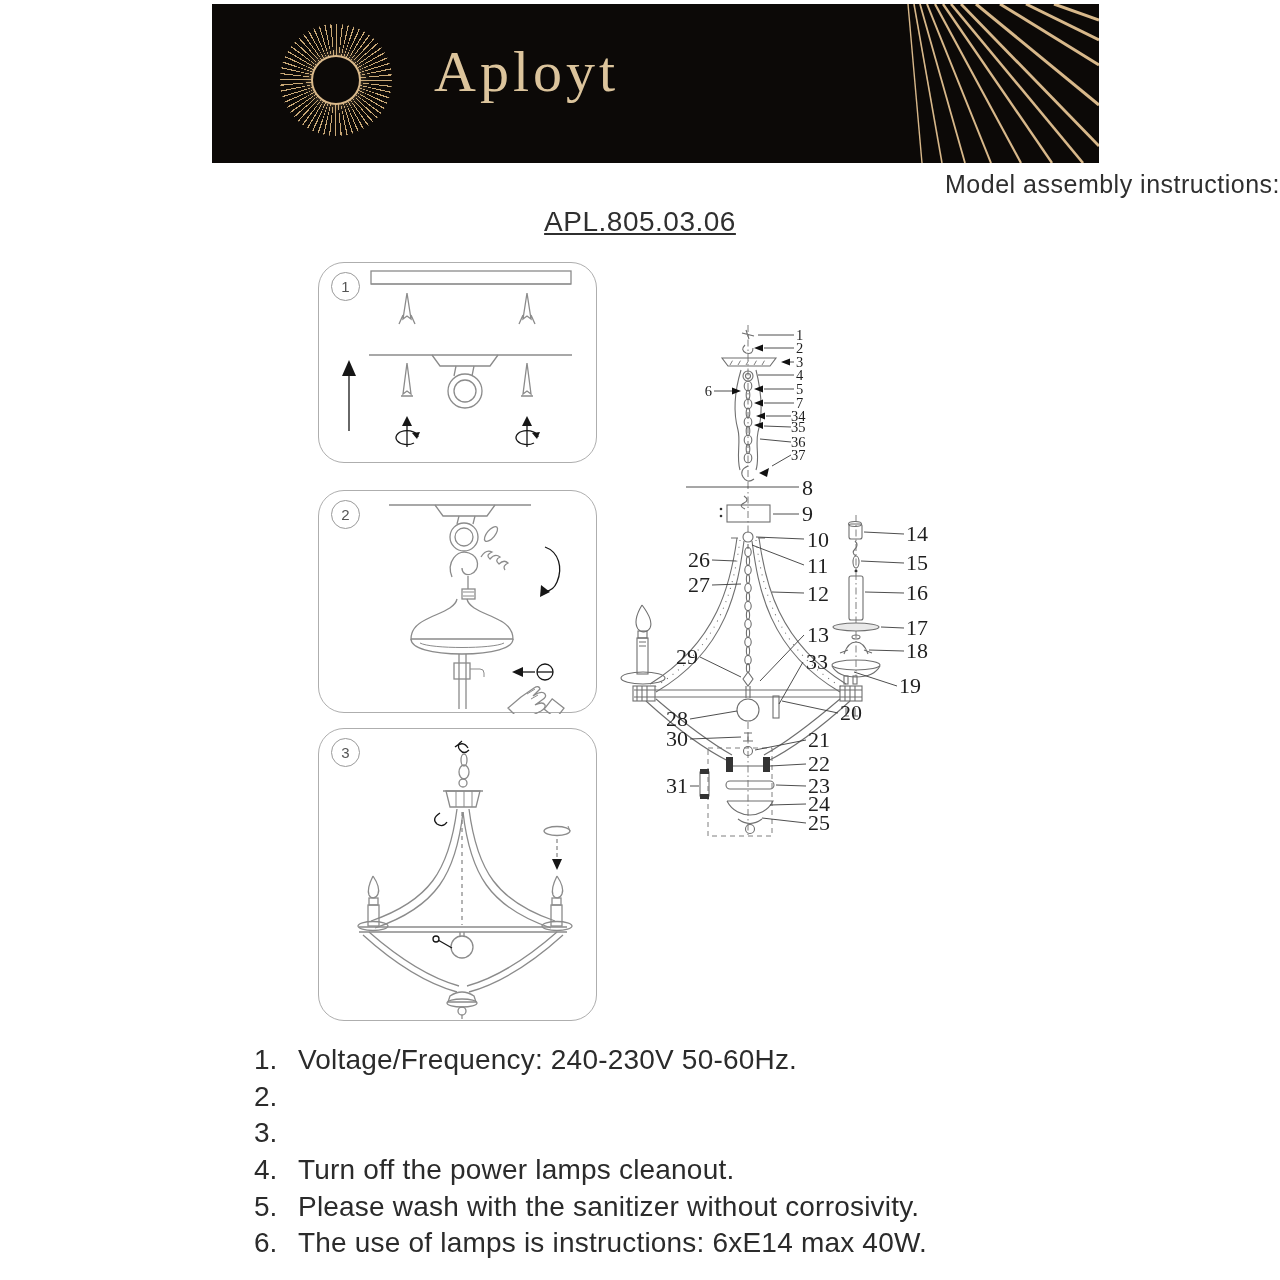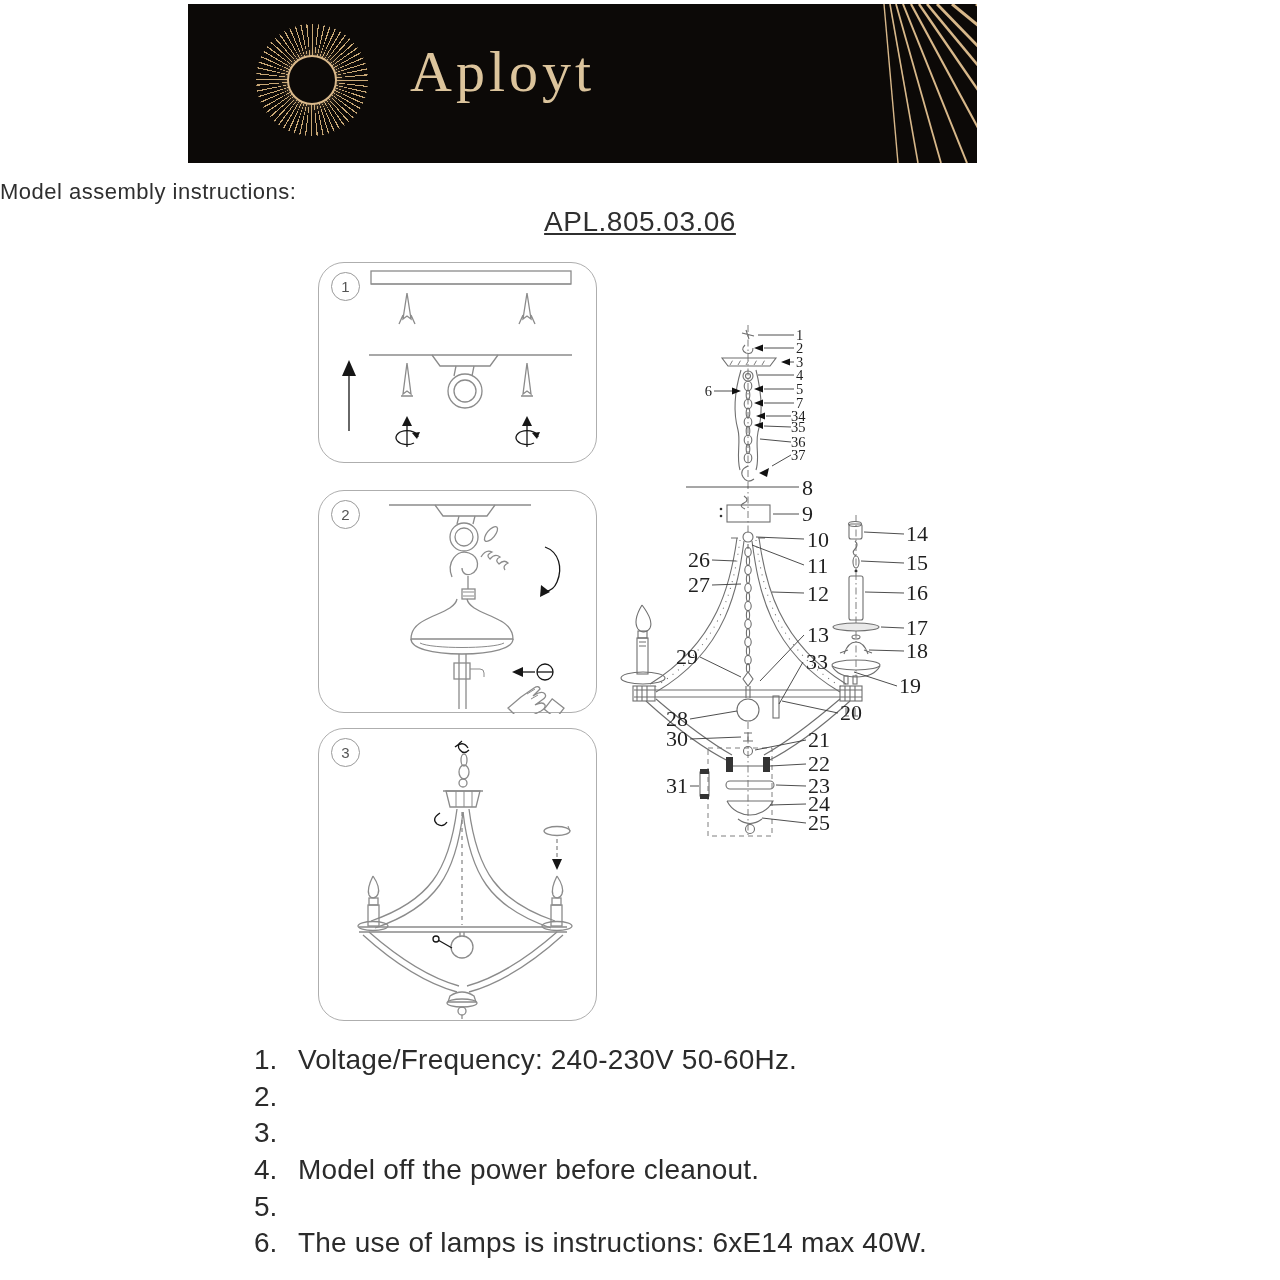--- a/index.html
+++ b/index.html
@@ -1,33 +1,33 @@
 <!DOCTYPE html>
 <html><head>
 <meta charset="utf-8">
 <style>
   html,body{margin:0;padding:0;background:#ffffff;}
   .page{position:relative;width:1280px;height:1280px;background:#ffffff;overflow:hidden;
         font-family:"Liberation Sans",sans-serif;color:#2d2d2d;}
 
   
-  .banner{position:absolute;left:188px;top:4px;width:789px;height:159px;background:#0c0907;overflow:hidden;}
+  .banner{position:absolute;left:212px;top:4px;width:887px;height:159px;background:#0c0907;overflow:hidden;}
   .burst{position:absolute;left:68px;top:20px;width:112px;height:112px;border-radius:50%;
          background:repeating-conic-gradient(#c9a876 0deg 1.3deg,#0c0907 1.3deg 6deg);}
   .burst-core{position:absolute;left:50%;top:50%;transform:translate(-50%,-50%);
               width:46px;height:46px;background:#0c0907;border-radius:50%;
               border:2px solid #d9b88a;box-shadow:0 0 14px rgba(217,184,138,.45);}
   .brand{position:absolute;left:222px;top:34px;font-family:"Liberation Serif",serif;
          font-size:58px;font-weight:400;letter-spacing:4px;color:#dcc49c;}
   .fan{position:absolute;left:0;top:0;}
   .fan line{stroke:#d8b88a;}
 
   
-  .heading{position:absolute;left:0;top:170px;width:100%;text-align:left;
-           font-size:22px;letter-spacing:.5px;color:#2f2f2f;margin-top:9px;}
+  .heading{position:absolute;left:0;top:170px;width:100%;text-align:right;
+           font-size:25px;letter-spacing:.5px;color:#2f2f2f;}
   .model{position:absolute;left:0;top:206px;width:100%;text-align:center;
          font-size:28px;letter-spacing:.5px;color:#2f2f2f;text-decoration:underline;}
 
   
   .panel{position:absolute;left:318px;width:279px;border:1.6px solid #aeaeae;border-radius:26px;box-sizing:border-box;background:#fff;}
   .panel.p1{top:262px;height:201px;}
   .panel.p2{top:490px;height:223px;}
   .panel.p3{top:728px;height:293px;}
   .stepnum{position:absolute;left:12px;top:9px;width:27px;height:27px;border:1.3px solid #9a9a9a;
            border-radius:50%;text-align:center;line-height:27px;font-size:15px;color:#555;}
@@ -409,24 +409,25 @@
       <span class="note-text">Voltage/Frequency: 240-230V 50-60Hz.</span>
     </div>
     <div class="note-row">
       <span class="note-num">2.</span>
     </div>
     <div class="note-row">
       <span class="note-num">3.</span>
     </div>
     <div class="note-row">
       <span class="note-num">4.</span>
-      <span class="note-text">Model off the power before cleanout.</span>
+      <span class="note-text">Turn off the power lamps cleanout.</span>
     </div>
     <div class="note-row">
       <span class="note-num">5.</span>
+      <span class="note-text">Please wash with the sanitizer without corrosivity.</span>
     </div>
     <div class="note-row">
       <span class="note-num">6.</span>
       <span class="note-text">The use of lamps is instructions: 6xE14 max 40W.</span>
     </div>
   </div>
 
 </div>
 
 </body></html>

